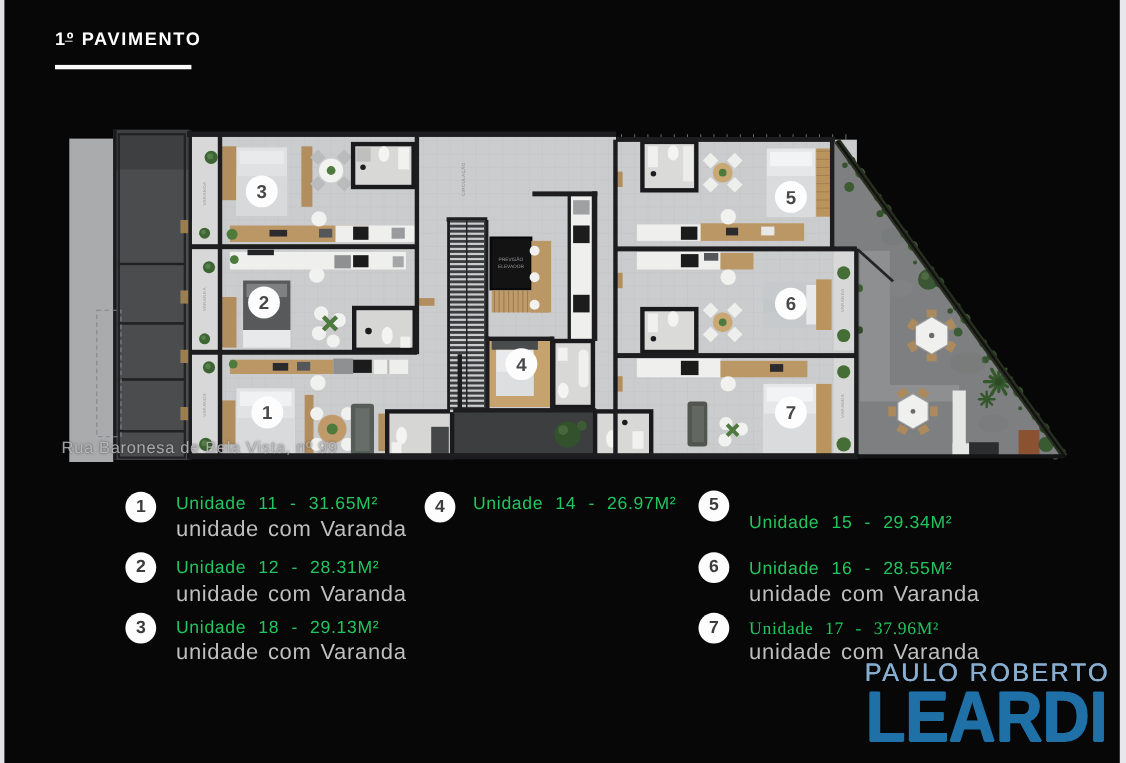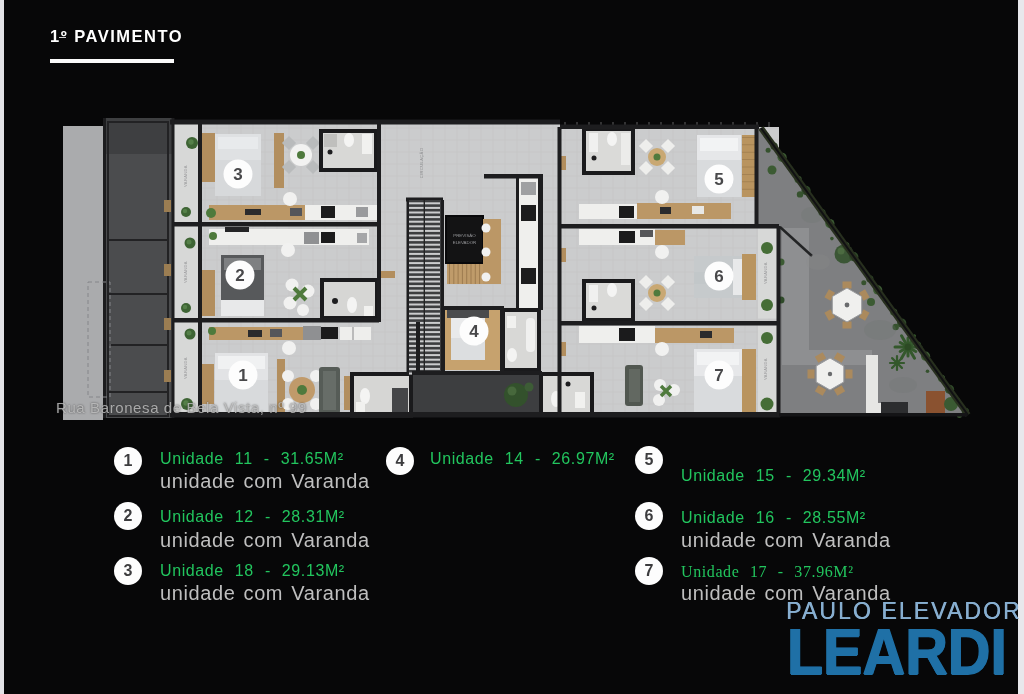--- a/index.html
+++ b/index.html
@@ -710,15 +710,15 @@
 <div class="circ" style="left:635px;top:502px;">6</div>
 
 <div class="l1" style="left:681px;top:509px;">Unidade 16 - 28.55M²</div>
 <div class="l2" style="left:681px;top:529px;">unidade com Varanda</div>
 
 <div class="circ" style="left:635px;top:557px;">7</div>
 
 <div class="l1" style="left:681px;top:563px;font-family:Liberation Serif, serif;">Unidade 17 - 37.96M²</div>
 <div class="l2" style="left:681px;top:582px;">unidade com Varanda</div>
 
-<div id="logo1" class="abs" style="left:786px;top:600px;font-size:23px;color:#87aed0;letter-spacing:2.1px;white-space:nowrap;line-height:1;text-shadow:0.4px 0 0 #87aed0;">PAULO ELEVADOR</div>
+<div id="logo1" class="abs" style="left:786px;top:600px;font-size:23px;color:#87aed0;letter-spacing:2.1px;white-space:nowrap;line-height:1;text-shadow:0.4px 0 0 #87aed0;">PAULO ROBERTO</div>
 
 <div id="logo2" class="abs" style="left:787px;top:619px;font-size:65px;font-weight:bold;color:#1f70a6;white-space:nowrap;line-height:1;transform:scaleX(0.909);text-shadow:0.8px 0 0 #1f70a6,-0.8px 0 0 #1f70a6,0 0.5px 0 #1f70a6;transform-origin:left top;">LEARDI</div>
 
 </body></html>

